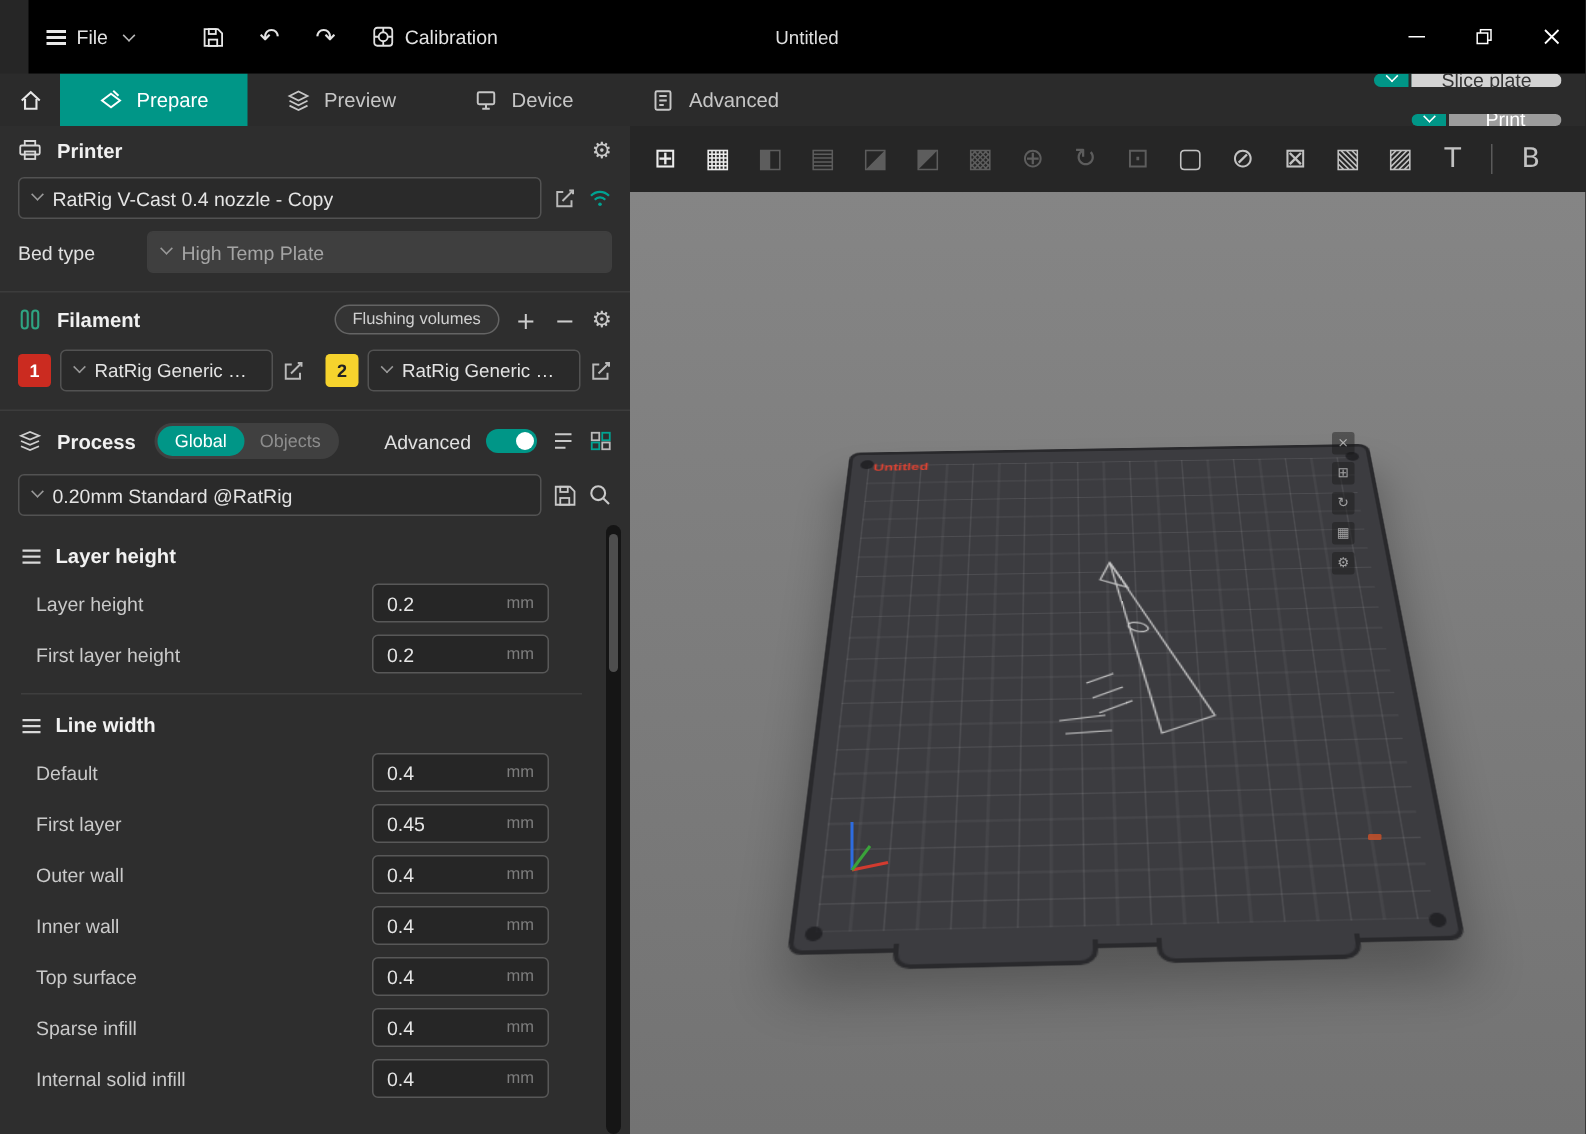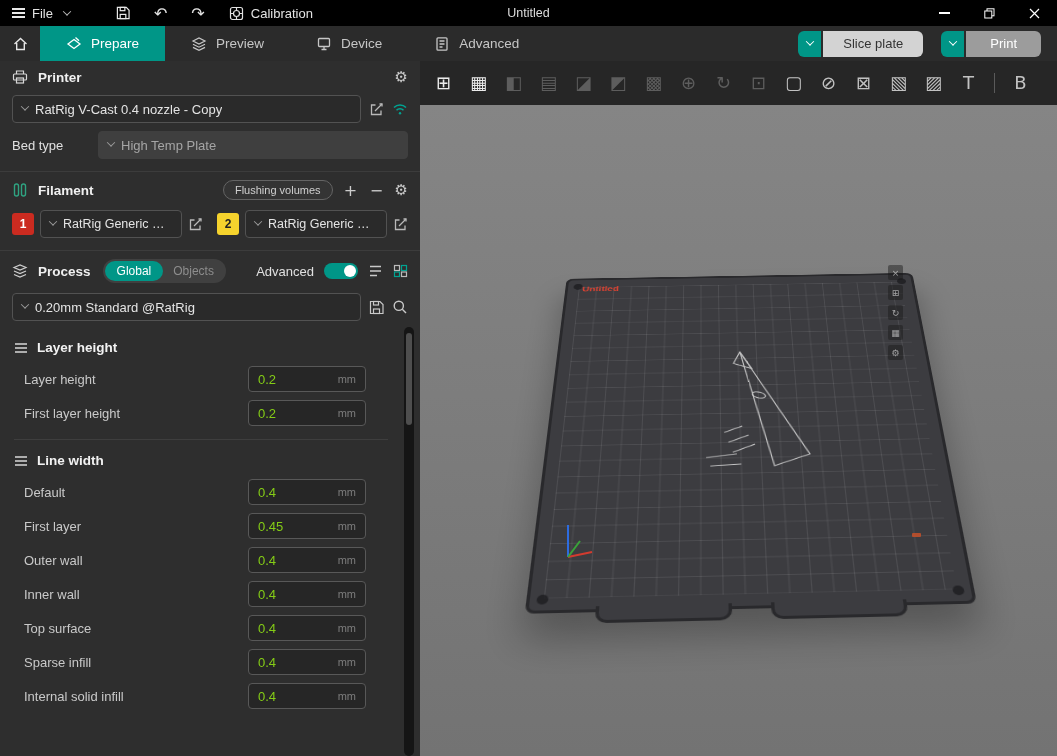--- a/index.html
+++ b/index.html
@@ -1,38 +1,38 @@
 <!DOCTYPE html>
 <html><head>
 <meta charset="utf-8">
 <style>
   * { box-sizing: border-box; margin: 0; padding: 0; }
   html,body { width:1057px; height:756px; overflow:hidden; }
   body { font-family:"Liberation Sans", sans-serif; font-size:13px; color:#e3e3e3; background:#262626; }
   .app { width:1057px; height:756px; display:flex; flex-direction:column; }
 
   
-  .titlebar { height:26px; background:#000; display:flex; align-items:center; position:relative; flex:none; }
+  .titlebar { height:49px; background:#000; display:flex; align-items:center; position:relative; flex:none;margin-left:19px; }
   .tb-item { display:flex; align-items:center; gap:7px; padding:0 12px; height:100%; cursor:default; }
   .burger { width:13px; height:2px; background:#e8e8e8; box-shadow:0 -4px 0 #e8e8e8, 0 4px 0 #e8e8e8; display:inline-block; }
   .chev { display:inline-block; width:7px; height:7px; border-right:1.5px solid #b9b9b9; border-bottom:1.5px solid #b9b9b9; transform:rotate(45deg) translate(-1px,-1px); flex:none; }
   .tb-item .chev { width:6px; height:6px; margin-left:4px; }
   .tb-glyph { font-family:"DejaVu Sans", sans-serif; font-size:16px; color:#e4e4e4; padding:0 12px; height:100%; display:flex; align-items:center; }
   .tb-title { position:absolute; left:50%; transform:translateX(-50%); color:#dedede; font-size:12.5px; }
   .win-controls { margin-left:auto; display:flex; height:100%; }
   .win-btn { width:45px; height:100%; display:flex; align-items:center; justify-content:center; }
   .min-glyph { width:11px; height:1.5px; background:#fff; display:inline-block; }
   .sv-mid { margin-left:22px; }
 
   
   .navbar { height:35px; background:#2b2b2b; display:flex; align-items:stretch; flex:none; }
   .home { width:40px; display:flex; align-items:center; justify-content:center; color:#e6e6e6; }
   .nav-tab { display:flex; align-items:center; gap:9px; padding:0 26px; color:#c6c6c6; font-size:13.5px; }
   .nav-tab.active { background:#009687; color:#fff; }
-  .nav-right { margin-left:auto; display:flex; align-items:center; gap:18px; padding-right:16px; }
+  .nav-right { margin-left:auto; display:flex; align-items:flex-end; gap:18px; padding-right:16px;flex-direction:column; }
   .split-btn { display:flex; height:26px; border-radius:6px; overflow:hidden; font-size:13px; }
   .split-btn .dd { width:25px; background:#009687; display:flex; align-items:center; justify-content:center; border-right:2px solid #2b2b2b; }
   .split-btn .dd .chev { width:6px; height:6px; border-color:#fff; margin-top:-2px; }
   .split-btn.slice .body { background:#d3d3d3; color:#333; padding:0 20px; display:flex; align-items:center; }
   .split-btn.print .body { background:#9c9c9c; color:#fff; padding:0 24px; display:flex; align-items:center; }
 
   
   .main { flex:1; display:flex; min-height:0; }
   .sidebar { width:420px; flex:none; background:#2e2e2e; display:flex; flex-direction:column; overflow:hidden; }
 
@@ -72,21 +72,21 @@
   .ptab::after { content:""; display:block; height:3px; margin-top:5px; border-radius:2px; background:transparent; }
   .ptab.active::after { background:#ed6b2a; }
 
   .settings { flex:1; position:relative; overflow:hidden; }
   .slist { position:absolute; inset:0 18px 0 0; }
   .ghead { display:flex; align-items:center; gap:9px; padding:13px 14px 7px; font-weight:bold; font-size:13.5px; color:#f2f2f2; }
   .gdiv { height:1px; background:#3e3e3e; margin:9px 14px 0; }
   .srow { display:flex; align-items:center; padding:4px 36px 4px 24px; }
   .slab { flex:1; color:#c9c9c9; font-size:13px; }
   .sval { width:118px; height:26px; flex:none; border:1px solid #585858; border-radius:4px; background:#262626; display:flex; align-items:center; padding:0 9px; }
-  .sval .v { flex:1; color:#84cc16; font-size:13px; }
+  .sval .v { flex:1; color:#e5e5e5; font-size:13px; }
   .sval .u { color:#7d7d7d; font-size:11px; }
   .sbar { position:absolute; top:0; right:6px; bottom:0; width:10px; background:#151515; border-radius:5px; }
   .sthumb { width:6px; margin:6px auto 0; height:92px; background:#4e4e4e; border-radius:3px; }
 
   
   .right { flex:1; display:flex; flex-direction:column; min-width:0; }
   .vtoolbar { height:44px; flex:none; background:#262626; display:flex; align-items:center; gap:12px; padding:0 12px; }
   .vt-icon { font-family:"DejaVu Sans", sans-serif; font-size:18px; width:23px; text-align:center; line-height:1; }
   .vt-icon.on { color:#ebebeb; }
   .vt-icon.mid { color:#c2c2c2; }

